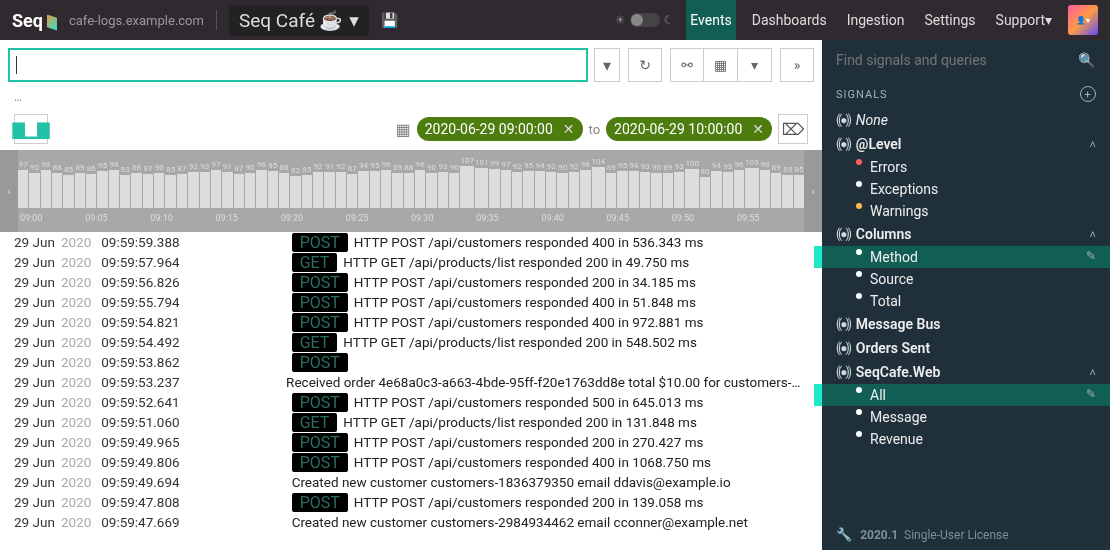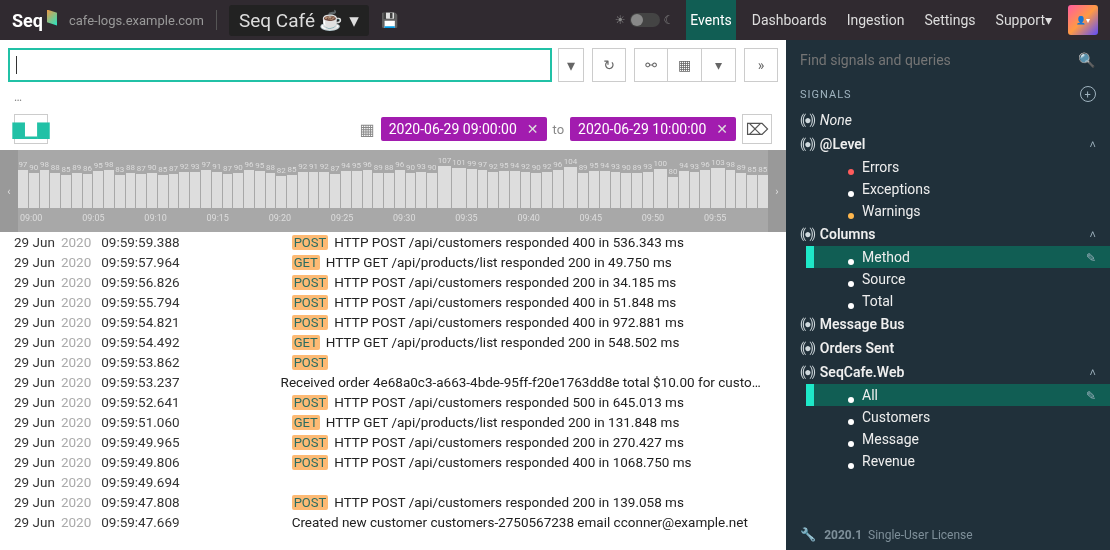--- a/index.html
+++ b/index.html
@@ -1,20 +1,20 @@
 <!DOCTYPE html>
 <html><head>
 <meta charset="utf-8">
 <style>
 * { margin:0; padding:0; box-sizing:border-box; font-family: -apple-system, BlinkMacSystemFont, "Segoe UI", Roboto, sans-serif; }
 body { background:#1a1a1a; color:#ddd; width:1110px; height:550px; overflow:hidden; position:relative; }
 
 
 .topbar { height:40px; background:#302a30; display:flex; align-items:center; padding:0 12px; gap:12px; }
-.logo { font-weight:bold; font-size:18px; color:#fff; display:flex; align-items:flex-start; gap:4px;}
+.logo { font-weight:bold; font-size:18px; color:#fff; display:flex; align-items:flex-end; gap:4px;}
 .logo-mark { width:10px; height:16px; background:linear-gradient(135deg,#e94,#1ee8c8); clip-path:polygon(0 0,100% 20%,100% 100%,0 80%); }
 .host { color:#999; font-size:13px; }
 .divider { width:1px; height:20px; background:#555; }
 .workspace { background:#222; border-radius:3px; padding:4px 10px; color:#ddd; font-size:19px; display:flex; align-items:center; gap:6px; cursor:pointer;}
 .save-icon { color:#888; font-size:14px; cursor:pointer;}
 .spacer { flex:1; }
 .theme-toggle { display:flex; align-items:center; gap:4px; color:#888; font-size:12px; cursor:pointer;}
 .toggle-track { width:30px; height:14px; border-radius:7px; background:#444; position:relative; }
 .toggle-thumb { width:12px; height:12px; border-radius:50%; background:#888; position:absolute; top:1px; left:1px;}
 .nav-item { padding:0 4px; height:40px; display:flex; align-items:center; font-size:14px; color:#ddd; cursor:pointer; }
@@ -31,21 +31,21 @@
 .cursor { display:inline-block; width:1px; height:18px; background:#333; }
 .dd { border:1px solid #ccc; width:26px; height:34px; display:flex; align-items:center;justify-content:center; color:#666; margin-left:-2px; cursor:pointer;}
 .ibtn { border:1px solid #ccc; height:34px; min-width:34px; padding:0 8px; display:flex;align-items:center;justify-content:center; color:#666; cursor:pointer; font-size:14px;}
 .ibtn + .ibtn { border-left:none;}
 .btngrp { display:flex;}
 .ellipsis-row { padding:0 14px 4px; color:#888; font-size:12px;}
 
 
 .time-row { padding:6px 14px; display:flex; align-items:center; gap:6px; }
 .time-icon { border:1px solid #ccc; width:34px; height:30px; display:flex;align-items:center;justify-content:center; color:#21c1a6; cursor:pointer;}
-.time-chip { background:#a21caf; color:#fff; padding:4px 8px; border-radius:2px; display:flex; align-items:center; gap:10px; font-size:14px; cursor:pointer;}
+.time-chip { background:#4d7c0f; color:#fff; padding:4px 8px; border-radius:12px; display:flex; align-items:center; gap:10px; font-size:14px; cursor:pointer;}
 .time-close { color:#ddd; font-size:14px; cursor:pointer;}
 .to-label { color:#888; font-size:13px;}
 .calendar-icon { color:#888; cursor:pointer;}
 .erase-btn { border:1px solid #ccc; width:30px; height:30px; display:flex;align-items:center;justify-content:center; cursor:pointer; color:#555;}
 
 
 .histo-wrap { position:relative; background:#a8a8a8; height:82px; display:flex; align-items:flex-end; }
 .histo-arrow { width:18px; height:82px; background:#999; display:flex; align-items:center;justify-content:center; color:#ddd; font-size:11px; cursor:pointer;}
 .histo { flex:1; position:relative; height:82px; }
 .hist-bars { display:flex; align-items:flex-end; height:58px; padding-top:6px; gap:1px; }
@@ -55,38 +55,38 @@
 .hist-axis { display:flex; height:20px; align-items:center; padding:0 2px;}
 .axis-tick { flex:1; font-size:9px; color:#ddd; text-align:left;}
 
 
 .events { flex:1; overflow:hidden; background:#fff; font-family: ui-monospace, Menlo, Consolas, monospace; font-size:13.5px;}
 .ev-row { display:flex; align-items:center; padding:1px 14px; white-space:nowrap; gap:6px; height:20px;}
 .ev-date { color:#333;}
 .ev-year { color:#aaa;}
 .ev-time { color:#333; padding-left:4px;text-align:center;}
 .ev-gap { width:100px; display:inline-block;}
-.badge { display:inline-block; background:#fdba74; color:#2b6d61; padding:0 2px; border-radius:2px; font-size:13px; margin-left:0px;}
+.badge { display:inline-block; background:#000000; color:#2b6d61; padding:0 8px; border-radius:2px; font-size:16px; margin-left:0px;}
 .ev-msg { color:#222; overflow:hidden; text-overflow:ellipsis;}
 
 
-.right { width:324px; background:#20303a; color:#eee; display:flex; flex-direction:column; font-size:14px;}
+.right { width:288px; background:#20303a; color:#eee; display:flex; flex-direction:column; font-size:14px;}
 .search-signals { padding:12px 14px; display:flex; align-items:center; gap:8px; color:#9fb3bf;}
 .search-signals input { flex:1; background:transparent; border:none; color:#cfd8dc; font-size:14px; outline:none;}
 .mag { color:#9fb3bf; font-size:14px; cursor:pointer;}
 .section-hdr { padding:6px 14px; font-size:11px; letter-spacing:1px; color:#9fb3bf; display:flex; justify-content:space-between; align-items:center;}
 .plus-circ { width:16px;height:16px; border:1px solid #9fb3bf; border-radius:50%; display:flex;align-items:center;justify-content:center; font-size:11px; cursor:pointer;}
 .sig-item { padding:4px 14px; display:flex; align-items:center; gap:6px; cursor:pointer; position:relative;}
 .sig-bar { position:absolute; left:-8px; top:0; bottom:0; width:8px; background:#1ee8c8;}
 .antenna { font-size:12px; color:#cfd8dc; letter-spacing:-2px;}
 .sig-label { flex:1; font-weight:600;}
 .sig-label.italic { font-style:italic; font-weight:normal;}
 .chev { color:#9fb3bf; font-size:11px; cursor:pointer;}
 .pencil { color:#9fb3bf; font-size:12px; cursor:pointer;}
-.sub-item { padding:3px 14px 3px 34px; display:flex; align-items:flex-end; gap:8px; cursor:pointer; position:relative;margin-left:28px;}
+.sub-item { padding:3px 14px 3px 34px; display:flex; align-items:flex-start; gap:8px; cursor:pointer; position:relative;}
 .sub-item.sel { background:#115e54;}
 .sub-item.sel .sig-bar { display:block;}
 .dot { width:6px;height:6px; border-radius:50%; background:#fff;}
 .dot.red { background:#ff5c5c;} .dot.orange{background:#ffb74d;}
 .sub-label { flex:1;}
 .footer { margin-top:auto; padding:8px 14px; color:#7e8f99; font-size:12px; display:flex; align-items:center; gap:8px;}
 .wrench { font-size:13px;}
 </style>
 </head>
 <body>
@@ -568,35 +568,36 @@
           <span class="ev-time">09:59:49.806</span>
           <span class="ev-gap"></span>
           <span class="badge">POST</span>
           <span class="ev-msg">HTTP POST /api/customers responded 400 in 1068.750 ms</span>
         </div>
         <div class="ev-row">
           <span class="ev-date">29 Jun</span>
           <span class="ev-year">2020</span>
           <span class="ev-time">09:59:49.694</span>
           <span class="ev-gap"></span>
+          <span class="ev-msg">Created new customer customers-1836379350 email ddavis@example.io</span>
         </div>
         <div class="ev-row">
           <span class="ev-date">29 Jun</span>
           <span class="ev-year">2020</span>
           <span class="ev-time">09:59:47.808</span>
           <span class="ev-gap"></span>
           <span class="badge">POST</span>
           <span class="ev-msg">HTTP POST /api/customers responded 200 in 139.058 ms</span>
         </div>
         <div class="ev-row">
           <span class="ev-date">29 Jun</span>
           <span class="ev-year">2020</span>
           <span class="ev-time">09:59:47.669</span>
           <span class="ev-gap"></span>
-          <span class="ev-msg">Created new customer customers-2750567238 email cconner@example.net</span>
+          <span class="ev-msg">Created new customer customers-2984934462 email cconner@example.net</span>
         </div>
       </div>
 
   </div>
 
   <div class="right">
     <div class="search-signals">
       <input placeholder="Find signals and queries" style="">
       <span class="mag">🔍</span>
     </div>
@@ -668,24 +669,20 @@
     </div>
     <div id="web-items">
         <div class="sub-item sel">
           <span class="sig-bar"></span>
           <span class="dot"></span>
           <span class="sub-label">All</span>
           <span class="pencil">✎</span>
         </div>
         <div class="sub-item">
           <span class="dot"></span>
-          <span class="sub-label">Customers</span>
-        </div>
-        <div class="sub-item">
-          <span class="dot"></span>
           <span class="sub-label">Message</span>
         </div>
         <div class="sub-item">
           <span class="dot"></span>
           <span class="sub-label">Revenue</span>
         </div>
       </div>
 
     <div class="footer">
       <span class="wrench">🔧</span>

